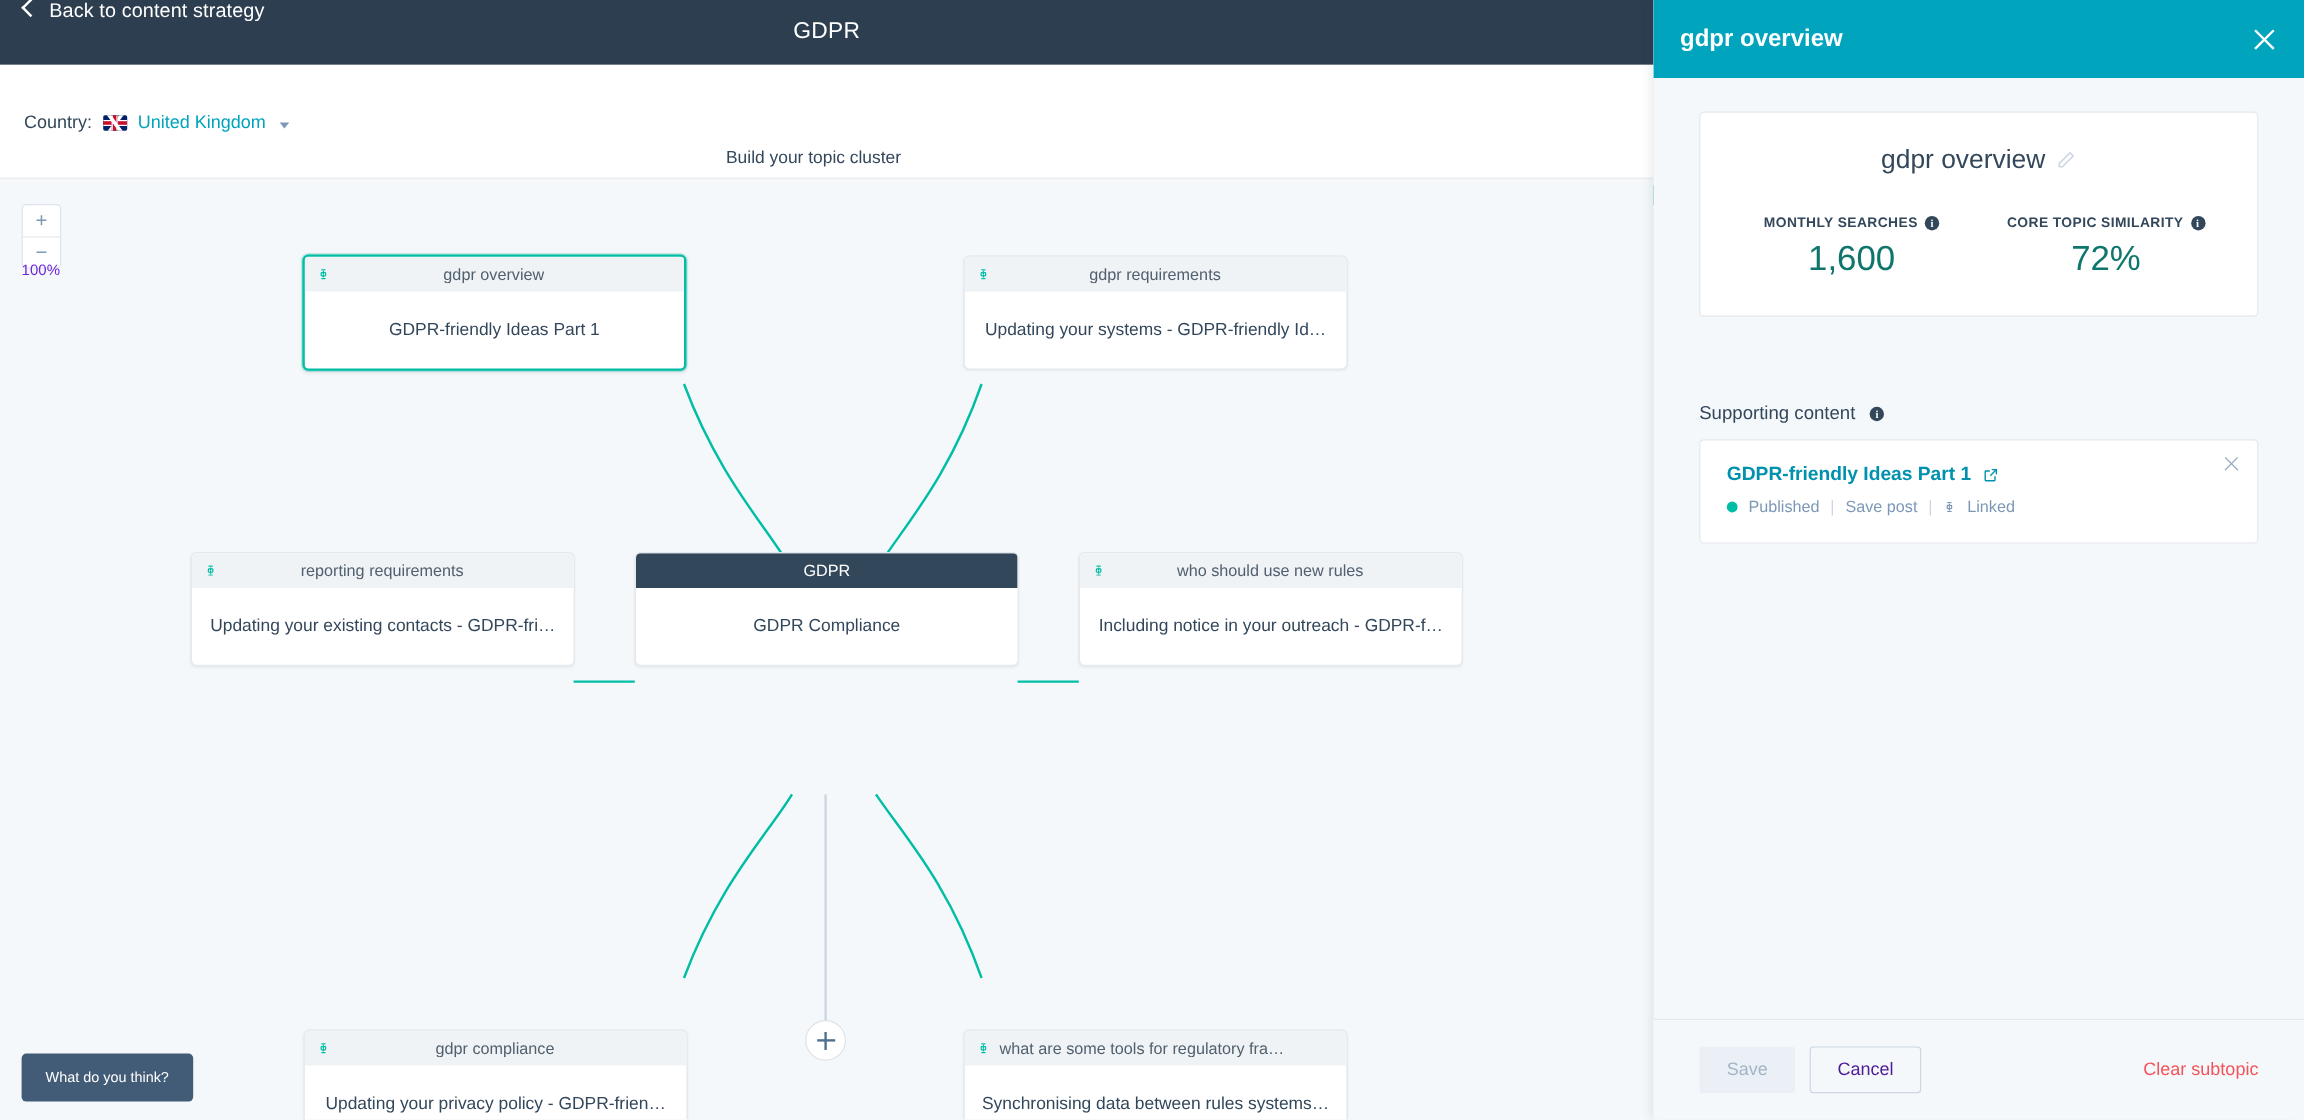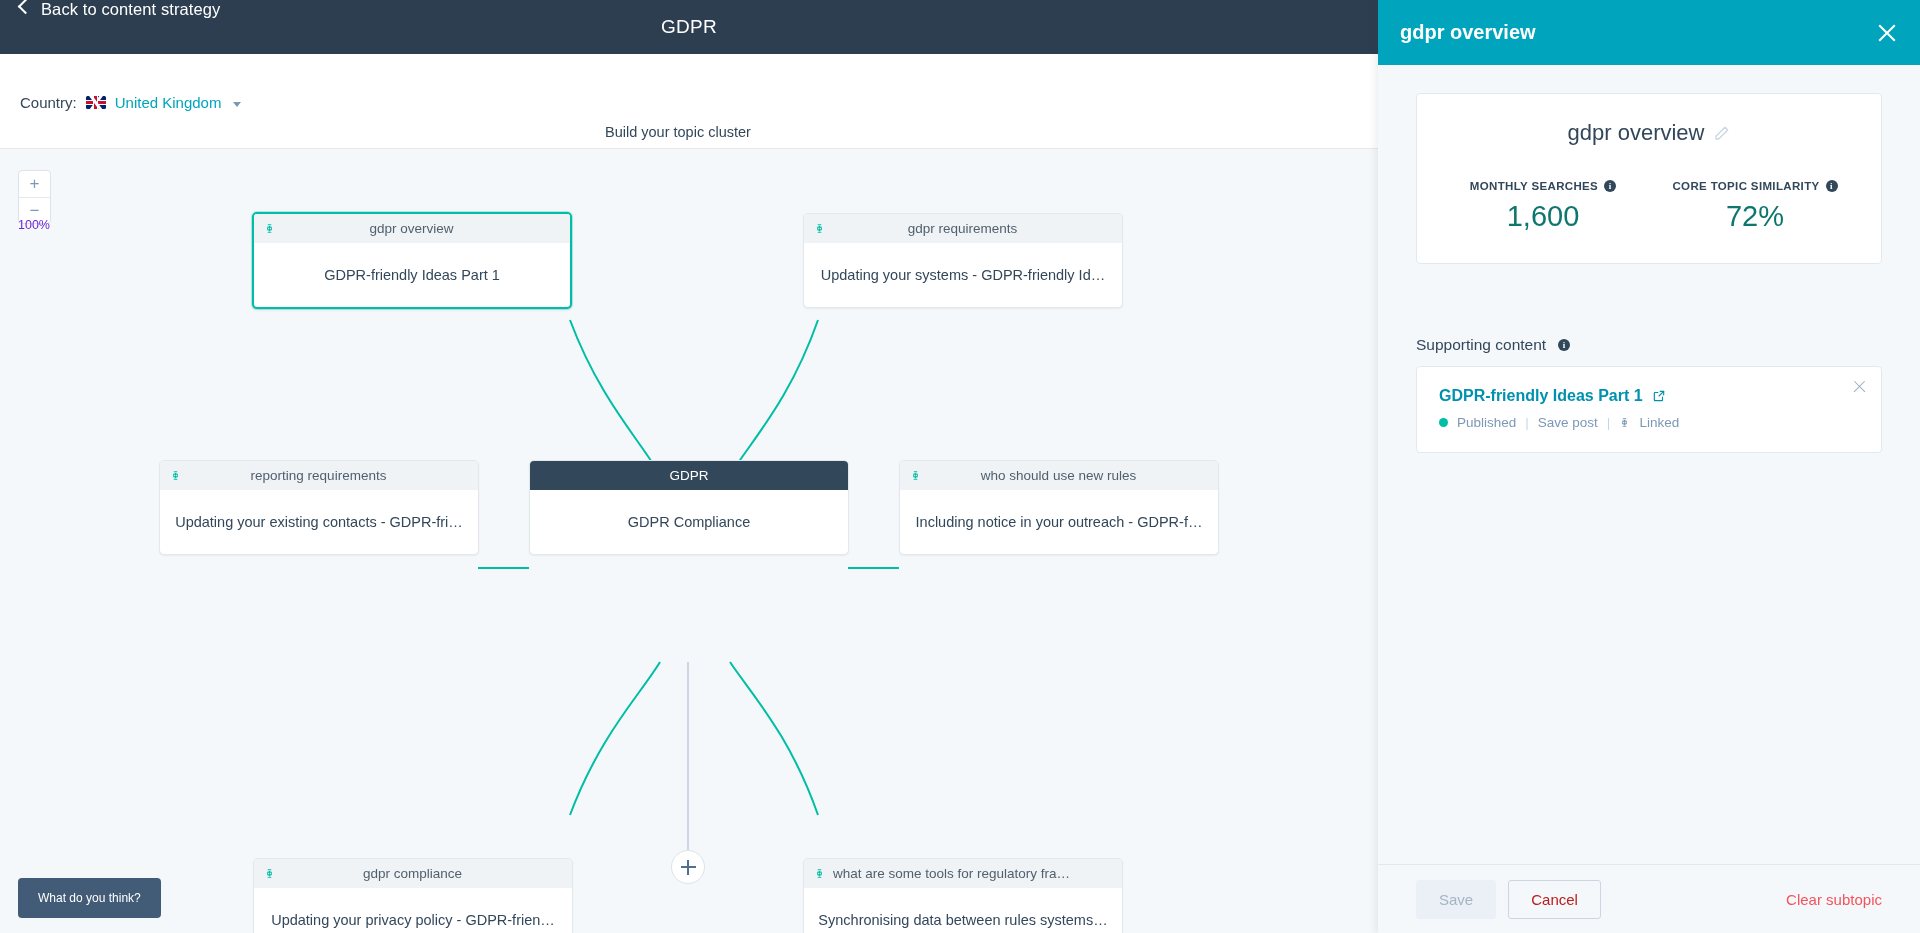--- a/index.html
+++ b/index.html
@@ -229,30 +229,30 @@
     margin-top: 10px; display: flex; align-items: center; gap: 9px;
     font-size: 13.5px; color: #7C98B6;
   }
   .dot-pub {
     width: 9px; height: 9px; border-radius: 50%; background: #00BDA5;
     display: inline-block;
   }
   .pipe { color: #CBD6E2; }
 
   .panel-foot {
-    flex: 0 0 auto; height: 69px; border-top: 1px solid #E3E8ED;
+    flex: 0 0 auto; height: 84px; border-top: 1px solid #E3E8ED;
     display: flex; align-items: center; padding: 0 38px; gap: 12px;
     background: #F5F8FA;
   }
   .btn {
     font-size: 15px; padding: 10px 22px; border-radius: 3px;
     border: 1px solid transparent; cursor: pointer; font-family: inherit;
   }
   .btn-save { background: #EAF0F6; color: #A4B5C6; cursor: default; }
-  .btn-cancel { background: #F5F8FA; color: #b91c1c; border-color: #CBD6E2; }
+  .btn-cancel { background: #F5F8FA; color: #4c1d95; border-color: #CBD6E2; }
   .clear-link {
     margin-left: auto; color: #F2545B; font-size: 15px; cursor: pointer;
   }
 </style>
 </head>
 <body>
 
 <div id="root">
 
   <div class="topnav">

